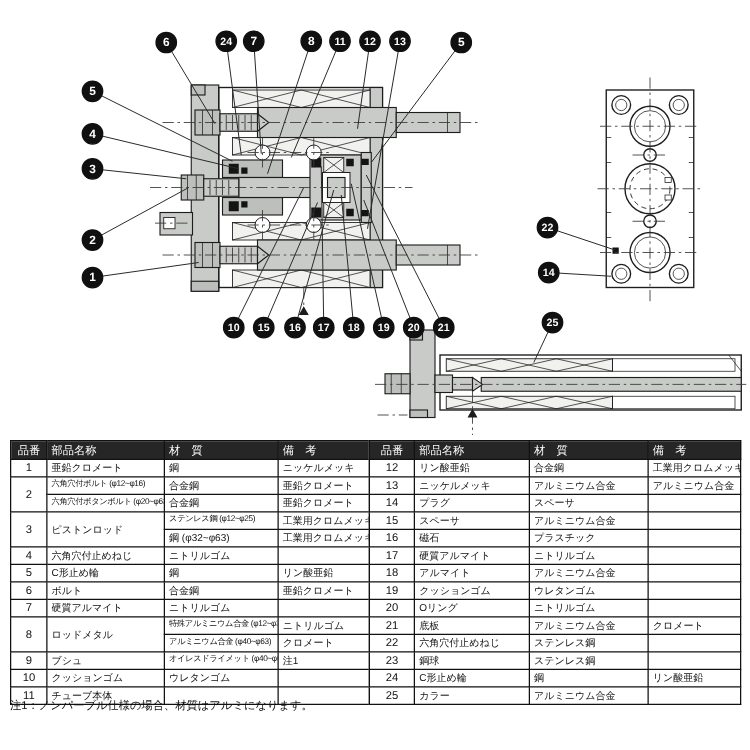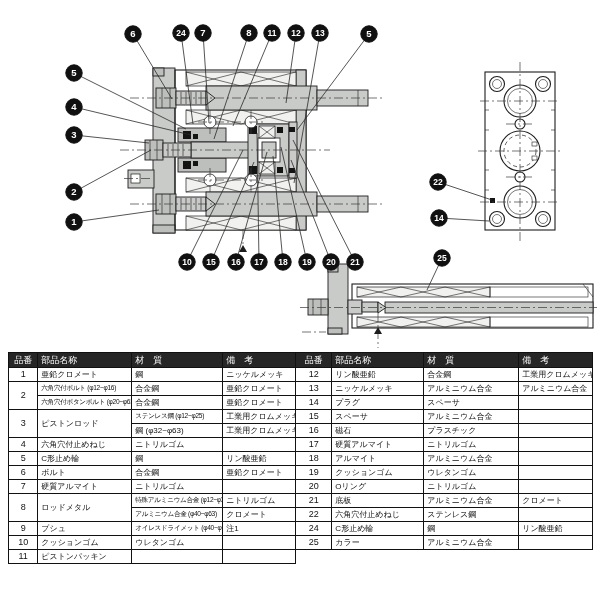--- a/index.html
+++ b/index.html
@@ -353,21 +353,21 @@
           <td class="">注1</td>
         </tr>
         <tr>
           <td class="no">10</td>
           <td class="">クッションゴム</td>
           <td class="">ウレタンゴム</td>
           <td class=""></td>
         </tr>
         <tr>
           <td class="no">11</td>
-          <td class="">ピストンパッキン</td>
+          <td class="">チューブ本体</td>
           <td class=""></td>
           <td class=""></td>
         </tr>
       </tbody>
   </table>
 
   <table class="ptable" id="right-table">
     <colgroup>
         <col style="width:36px">
         <col style="width:91px">
@@ -443,27 +443,34 @@
           <td class="">アルミニウム合金</td>
           <td class="">クロメート</td>
         </tr>
         <tr>
           <td class="no">22</td>
           <td class="">六角穴付止めねじ</td>
           <td class="">ステンレス鋼</td>
           <td class=""></td>
         </tr>
         <tr>
+          <td class="no">23</td>
+          <td class="">鋼球</td>
+          <td class="">ステンレス鋼</td>
+          <td class=""></td>
+        </tr>
+        <tr>
           <td class="no">24</td>
           <td class="">C形止め輪</td>
           <td class="">鋼</td>
           <td class="">リン酸亜鉛</td>
         </tr>
         <tr>
           <td class="no">25</td>
           <td class="">カラー</td>
           <td class="">アルミニウム合金</td>
           <td class=""></td>
         </tr>
       </tbody>
   </table>
 
+  <div id="footnote">注1：ノンパーブル仕様の場合、材質はアルミになります。</div>
 </div>
 
 </body></html>

